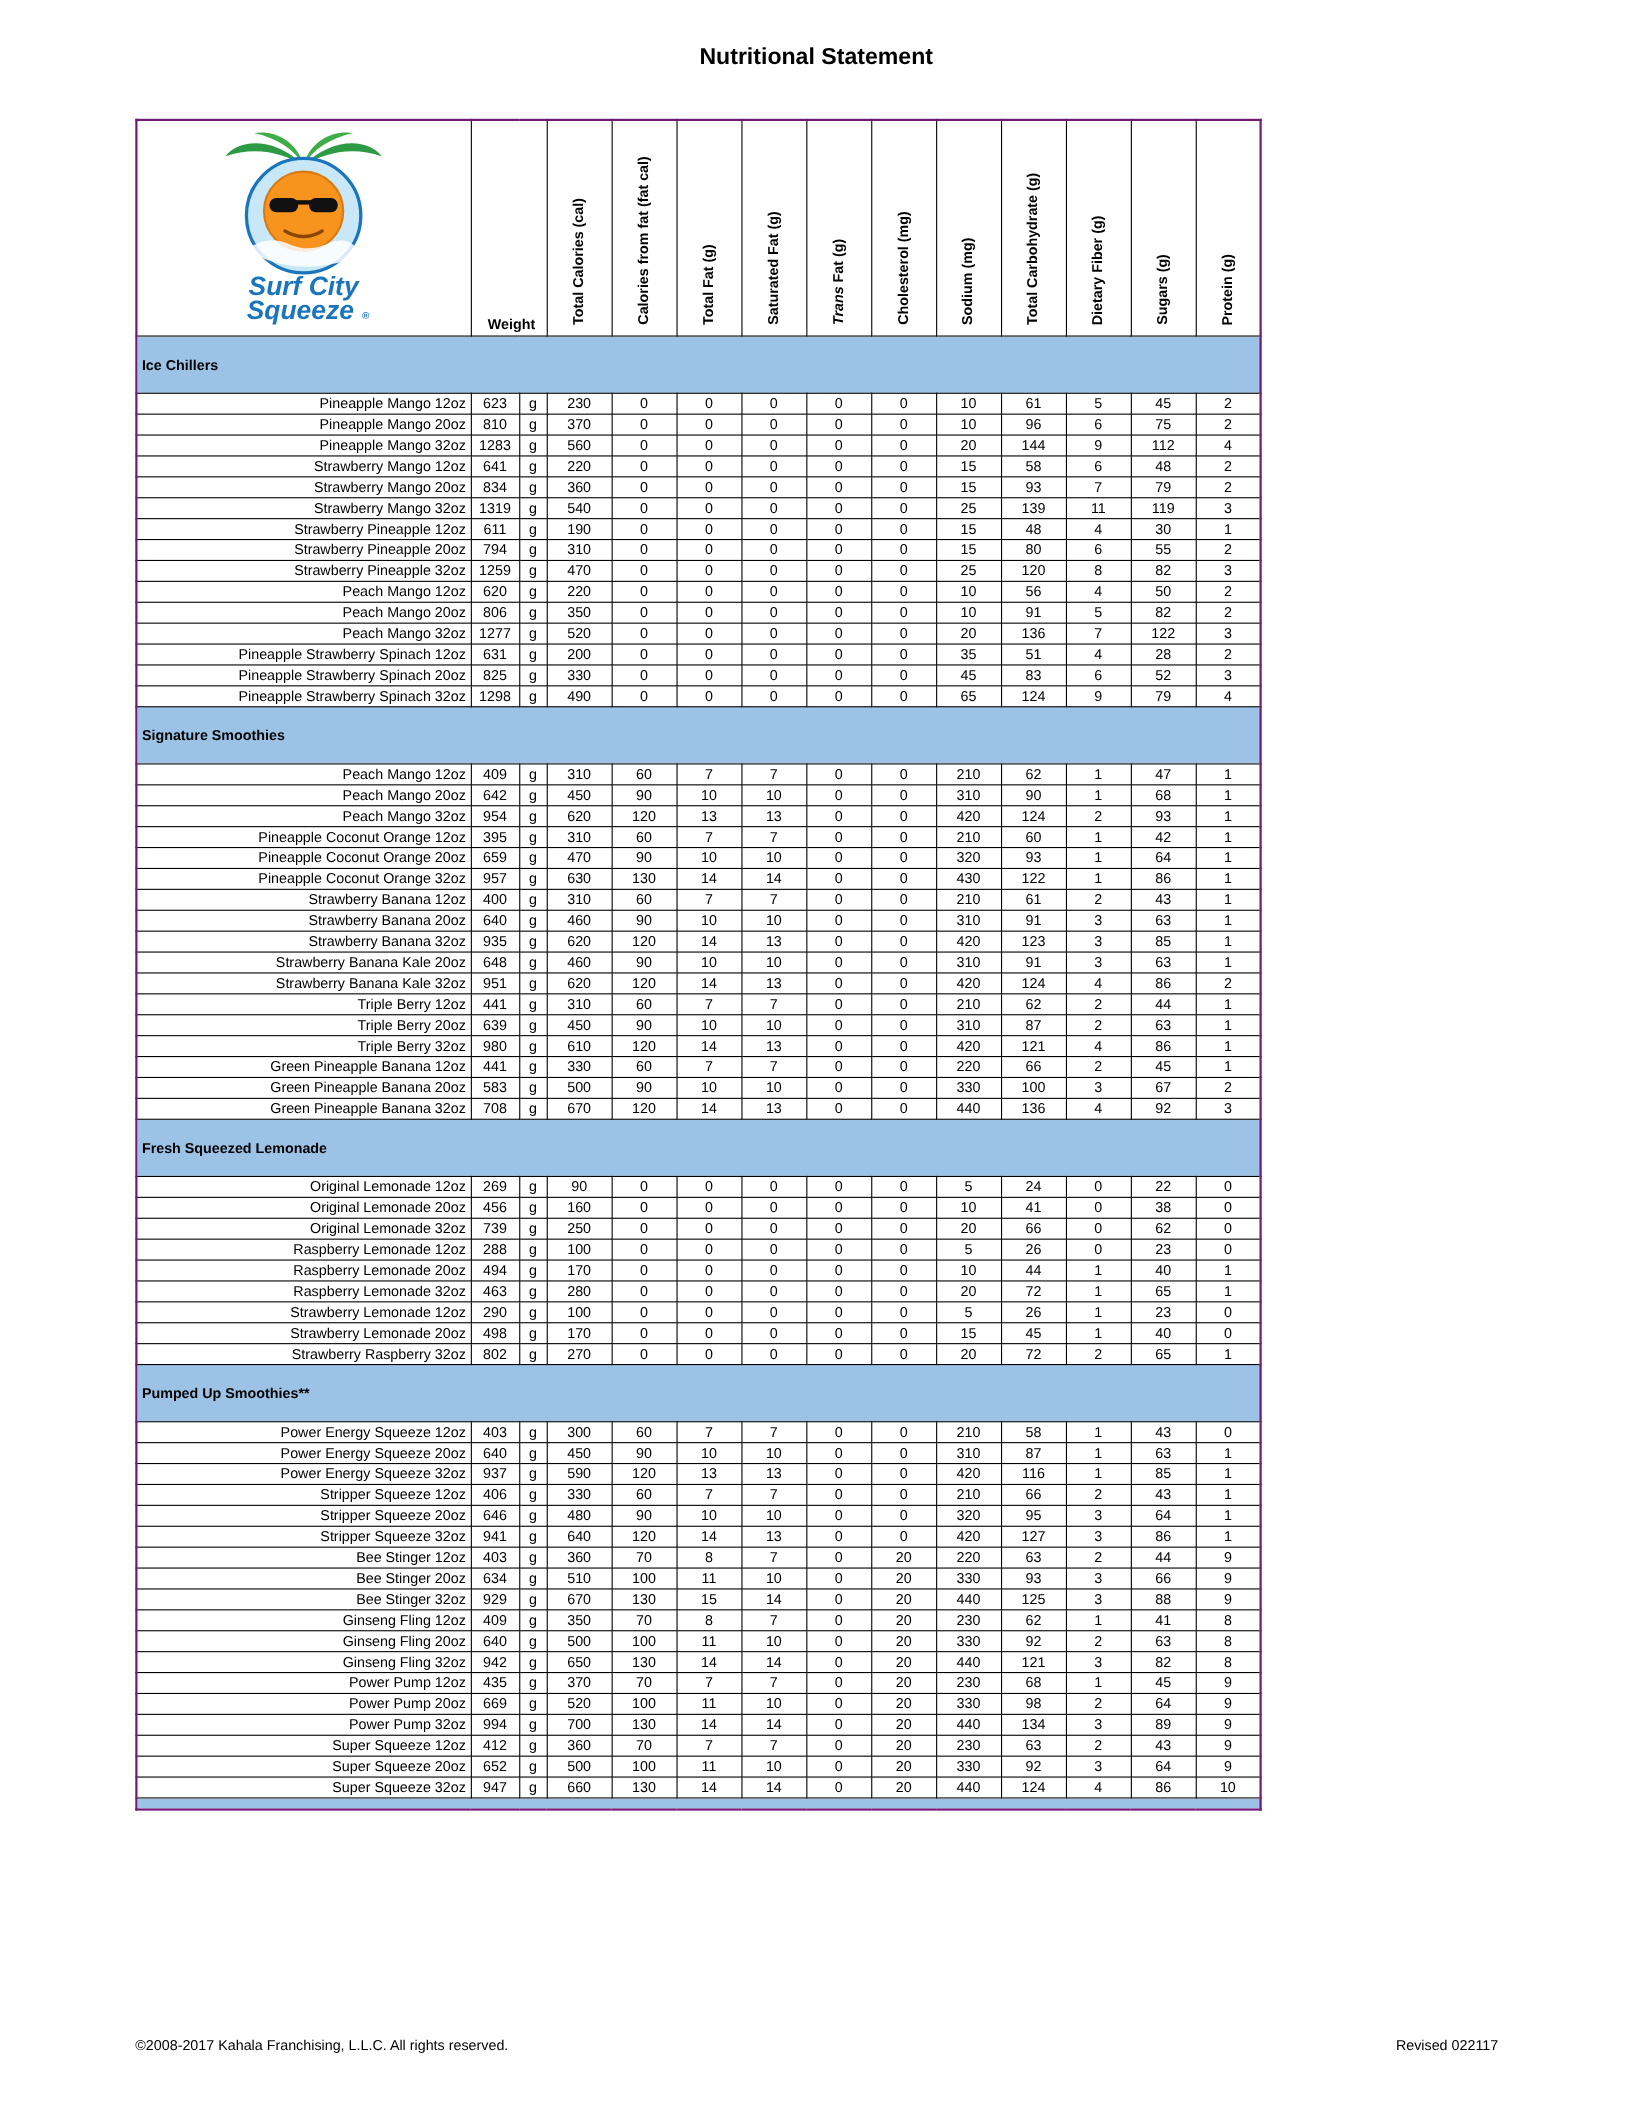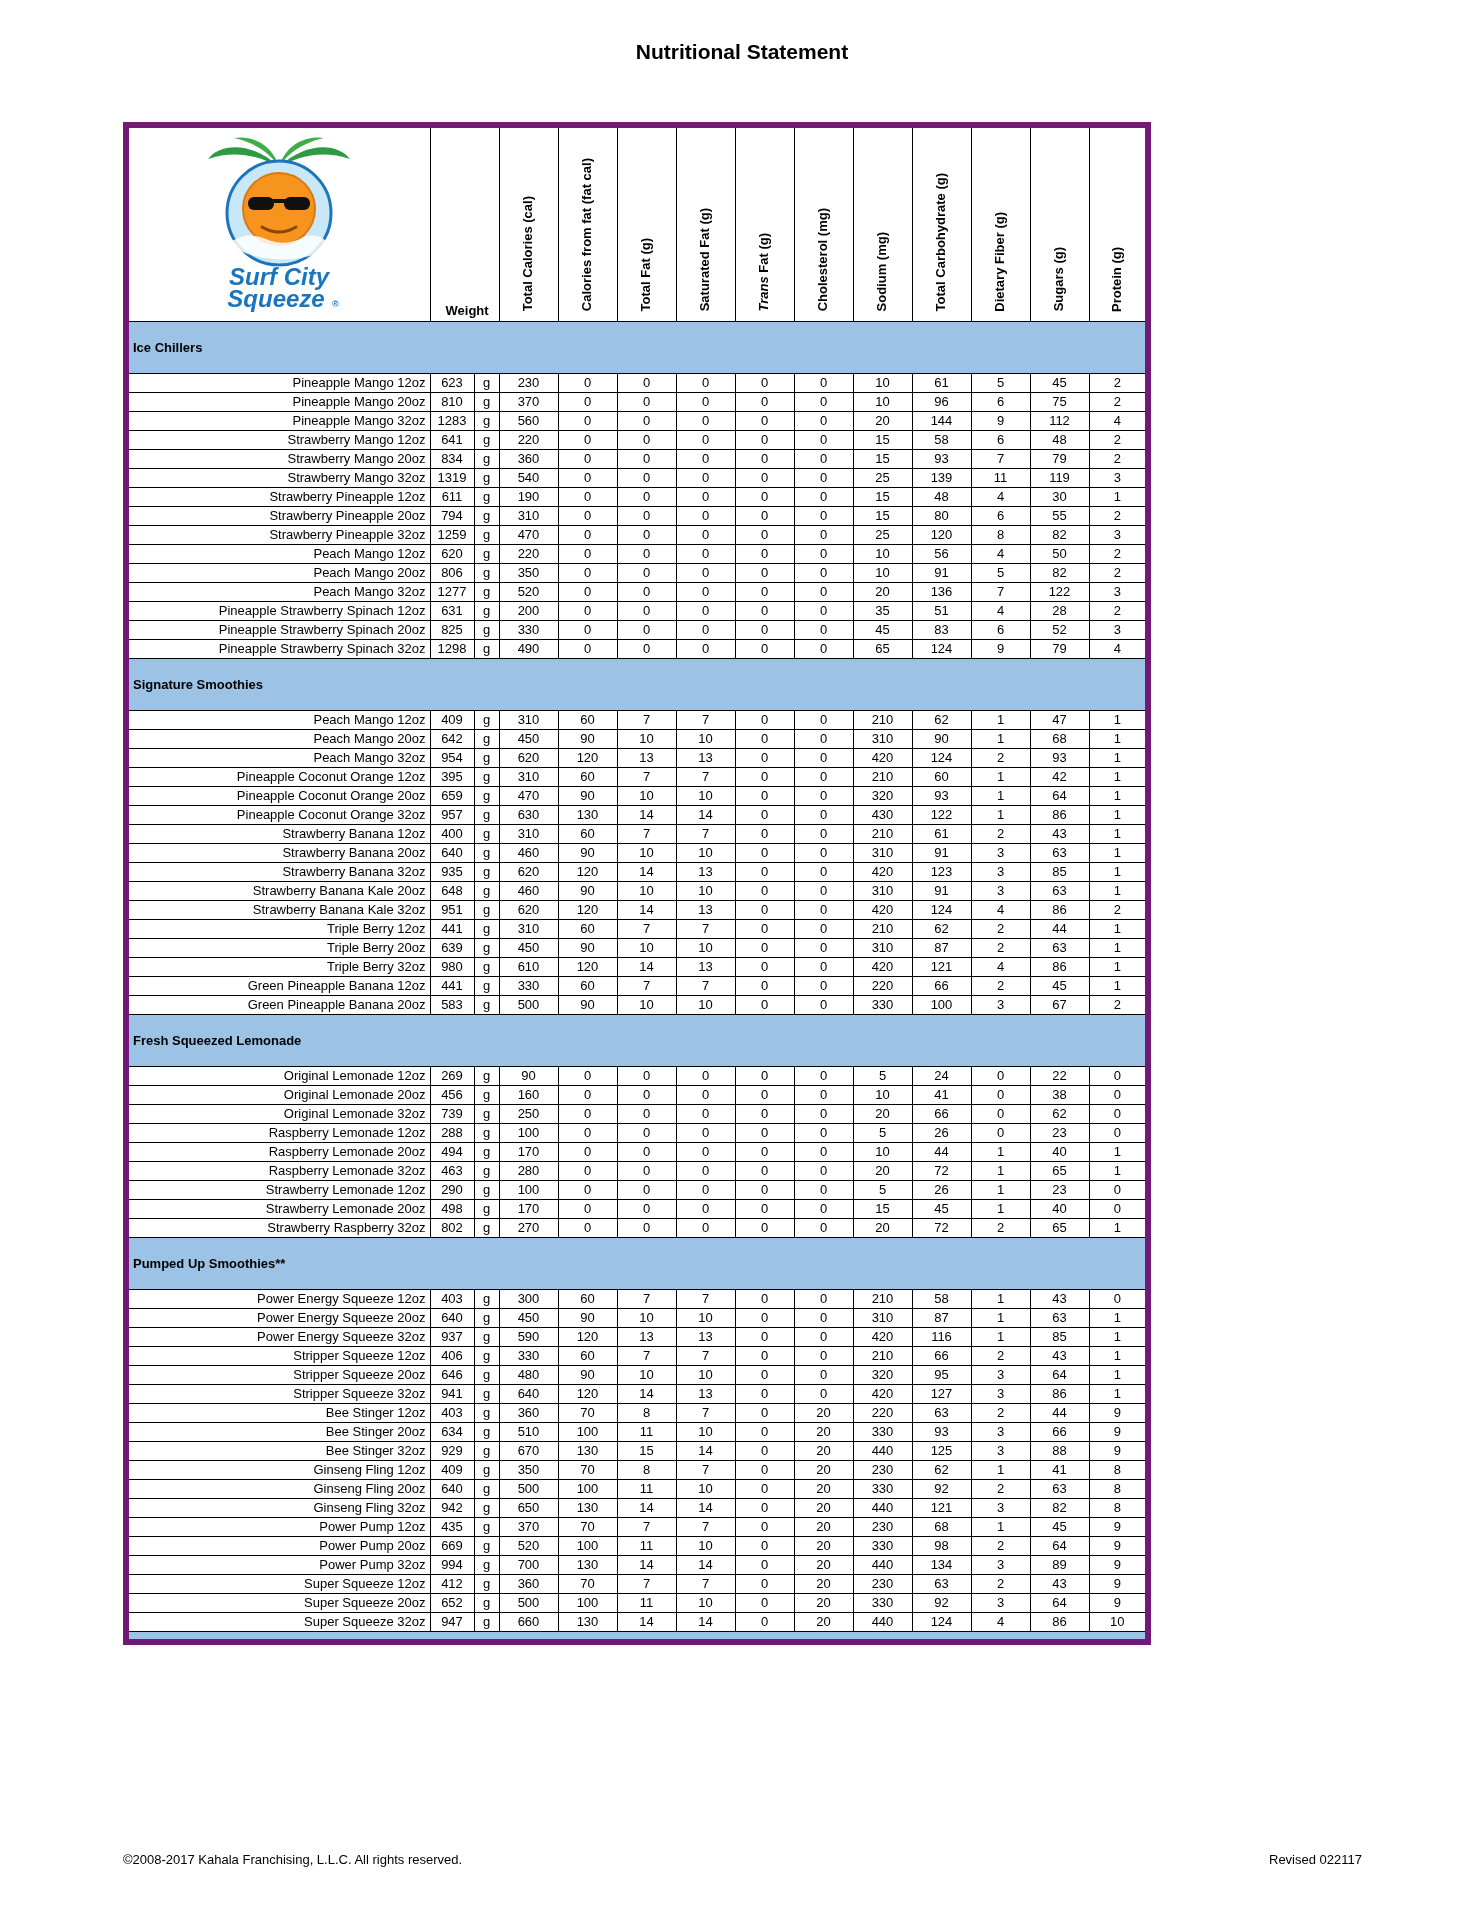--- a/index.html
+++ b/index.html
@@ -14,24 +14,24 @@
   }
   .title {
     position: absolute;
     top: 40px; left: 0; width: 100%;
     text-align: center;
     font-size: 21px;
     font-weight: bold;
   }
   table.nutrition {
     position: absolute;
-    left: 123px; top: 122px;
+    left: 123px; top: 108px;
     border-collapse: collapse;
     table-layout: fixed;
-    border: 6px solid #701a75;
+    border: 2px solid #701a75;
   }
   .nutrition th, .nutrition td {
     border: 1px solid #000;
     font-size: 13px;
     overflow: hidden;
   }
   thead th { vertical-align: bottom; background: #fff; }
   .logo-cell { height: 196px; text-align: center; vertical-align: middle; padding: 2px; }
   .weight-head { text-align: left; font-weight: bold; padding: 2px 2px 3px 15px; font-size: 13px; }
   .col-head { padding: 0 0 6px 0; text-align: center; }
@@ -630,20 +630,36 @@
           <td class="num-cell">10</td>
           <td class="num-cell">0</td>
           <td class="num-cell">0</td>
           <td class="num-cell">330</td>
           <td class="num-cell">100</td>
           <td class="num-cell">3</td>
           <td class="num-cell">67</td>
           <td class="num-cell">2</td>
         </tr>
         <tr>
+          <td class="item-cell">Green Pineapple Banana 32oz</td>
+          <td class="num-cell">708</td>
+          <td class="num-cell">g</td>
+          <td class="num-cell">670</td>
+          <td class="num-cell">120</td>
+          <td class="num-cell">14</td>
+          <td class="num-cell">13</td>
+          <td class="num-cell">0</td>
+          <td class="num-cell">0</td>
+          <td class="num-cell">440</td>
+          <td class="num-cell">136</td>
+          <td class="num-cell">4</td>
+          <td class="num-cell">92</td>
+          <td class="num-cell">3</td>
+        </tr>
+        <tr>
           <td colspan="14" class="section-cell">Fresh Squeezed Lemonade</td>
         </tr>
         <tr>
           <td class="item-cell">Original Lemonade 12oz</td>
           <td class="num-cell">269</td>
           <td class="num-cell">g</td>
           <td class="num-cell">90</td>
           <td class="num-cell">0</td>
           <td class="num-cell">0</td>
           <td class="num-cell">0</td>

